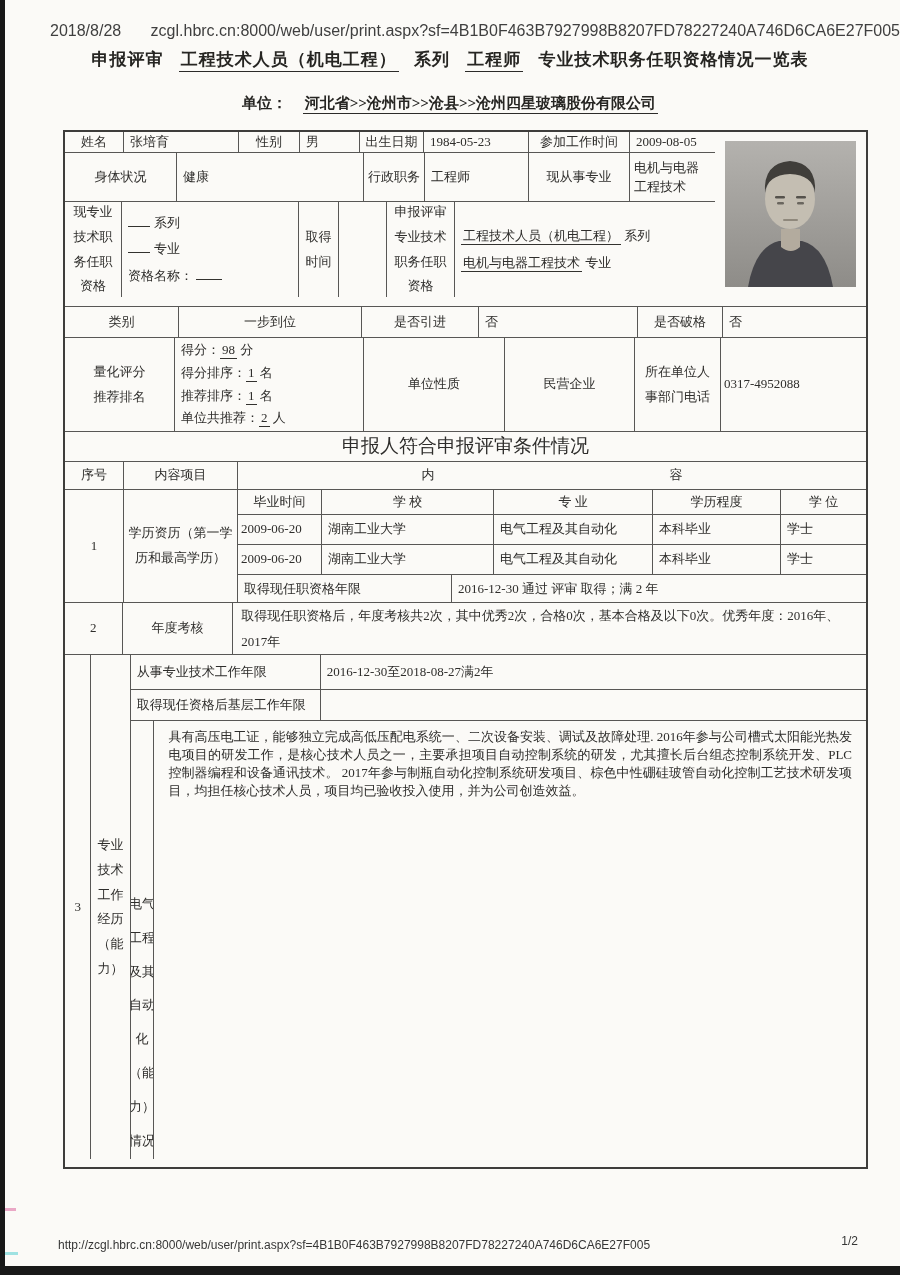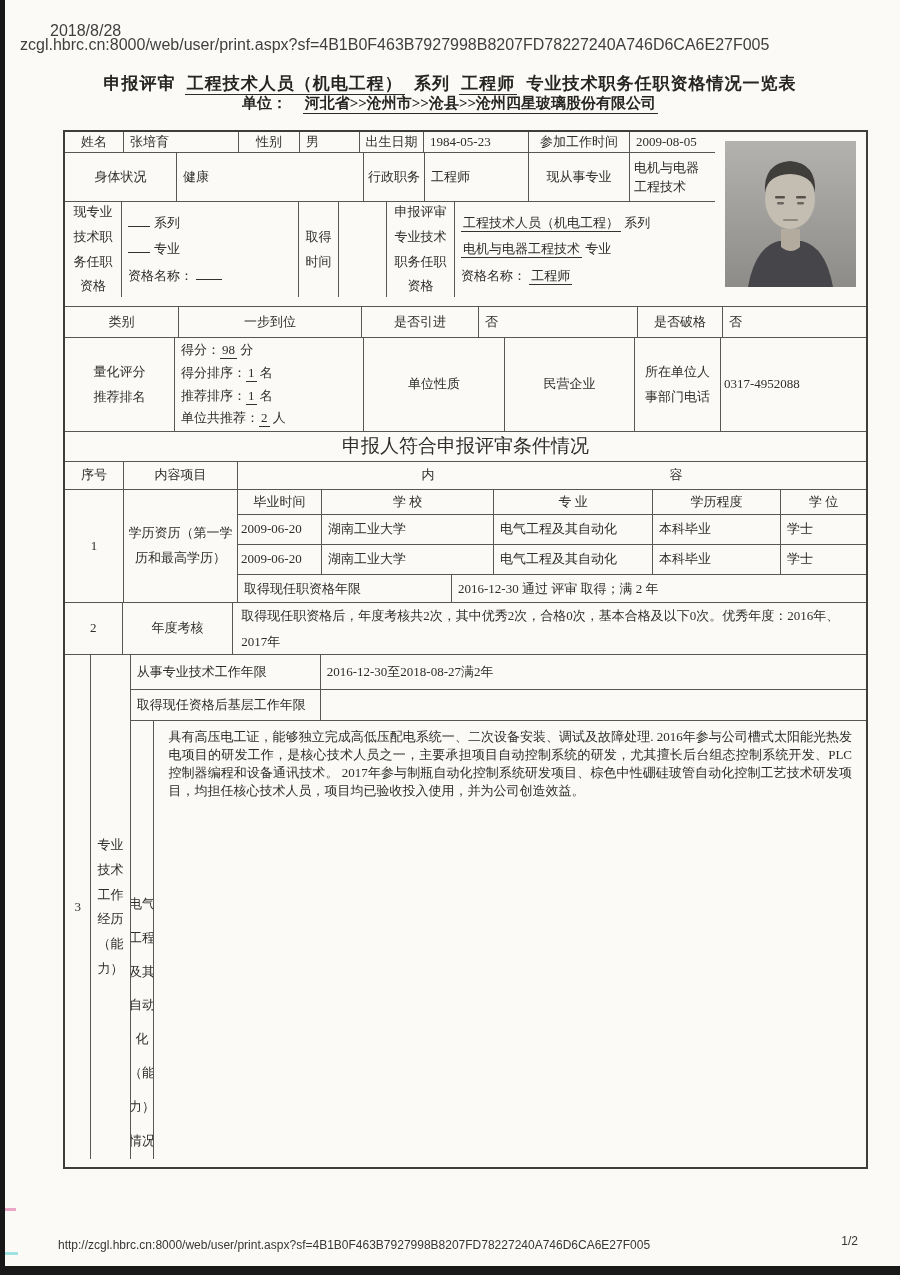--- a/index.html
+++ b/index.html
@@ -16,29 +16,29 @@
   .edge-bar-left  { position:absolute; left:0; top:0; width:5px; height:1275px; background:#171717; }
   .edge-bar-bottom{ position:absolute; left:0; bottom:0; width:900px; height:9px; background:#191919; }
   .tick { position:absolute; height:3px; }
   .tick.pink { left:5px; top:1208px; width:11px; background:#eaa8c6; }
   .tick.cyan { left:5px; top:1252px; width:13px; background:#9fe2e2; }
 
   
   .print-head { position:absolute; top:22px; left:0; width:900px;
     font-family:"Liberation Sans","DejaVu Sans",sans-serif; font-size:16px; color:#3f3f3f; }
   .print-date { position:absolute; left:50px; top:0; }
-  .print-url  { display:block; text-align:left; padding-left:20px;margin-top:14px; }
+  .print-url  { display:block; text-align:right; padding-left:20px; }
   .print-foot { position:absolute; top:1238px; left:0; width:900px;
     font-family:"Liberation Sans","DejaVu Sans",sans-serif; font-size:12px; color:#363636; }
   .foot-url  { position:absolute; left:58px; top:0; }
   .foot-page { position:absolute; right:42px; top:-4px; }
 
   
-  .doc-title { position:absolute; top:72px; left:0; width:900px; text-align:center;
-    font-size:17px; font-weight:bold; letter-spacing:1px; color:#262522; }
+  .doc-title { position:absolute; top:48px; left:0; width:900px; text-align:center;
+    font-size:17px; font-weight:bold; letter-spacing:1px; color:#262522;font-family:Liberation Mono, monospace; }
   .doc-title .u { border-bottom:1.5px solid #2c2b29; padding:0 2px 1px; margin:0 4px; }
   .unit-line { position:absolute; top:94px; left:0; width:900px; text-align:center;
     font-size:15px; font-weight:bold; color:#262522; }
   .unit-line .u { border-bottom:1.5px solid #2c2b29; padding-bottom:2px; margin-left:12px; }
 
   
   .doc-table { position:absolute; left:63px; top:130px; width:805px; height:1039px;
     border:2px solid #3e3d3b; font-size:13px; color:#2e2d2b; }
   .trow { display:flex; width:100%; border-bottom:1px solid #585755; }
   .trow.last { border-bottom:none; }
@@ -124,21 +124,20 @@
             <div><span>资格名称：</span> <span class="blank w26"></span></div>
           </div>
         </div>
         <div class="cell c wrap-label" style="width:40px; padding:2px 4px;">取得时间</div>
         <div class="cell" style="width:48px;"></div>
         <div class="cell c wrap-label" style="width:68px; padding:2px 4px;">申报评审专业技术职务任职资格</div>
         <div class="cell end" style="width:260px;">
           <div class="qual-lines">
             <div><span class="u">工程技术人员（机电工程）</span> <span>系列</span></div>
             <div><span class="u">电机与电器工程技术</span> <span>专业</span></div>
-            <div><span>资格名称：</span> <span class="u">工程师</span></div>
           </div>
         </div>
       </div>
     </div>
 
     <div class="cell end photo-cell grow">
       <svg class="photo-frame" viewBox="0 0 131 146" xmlns="http://www.w3.org/2000/svg">
         <defs>
           <linearGradient id="pbg" x1="0" y1="0" x2="0" y2="1">
             <stop offset="0" stop-color="#b4b2ae"></stop>

